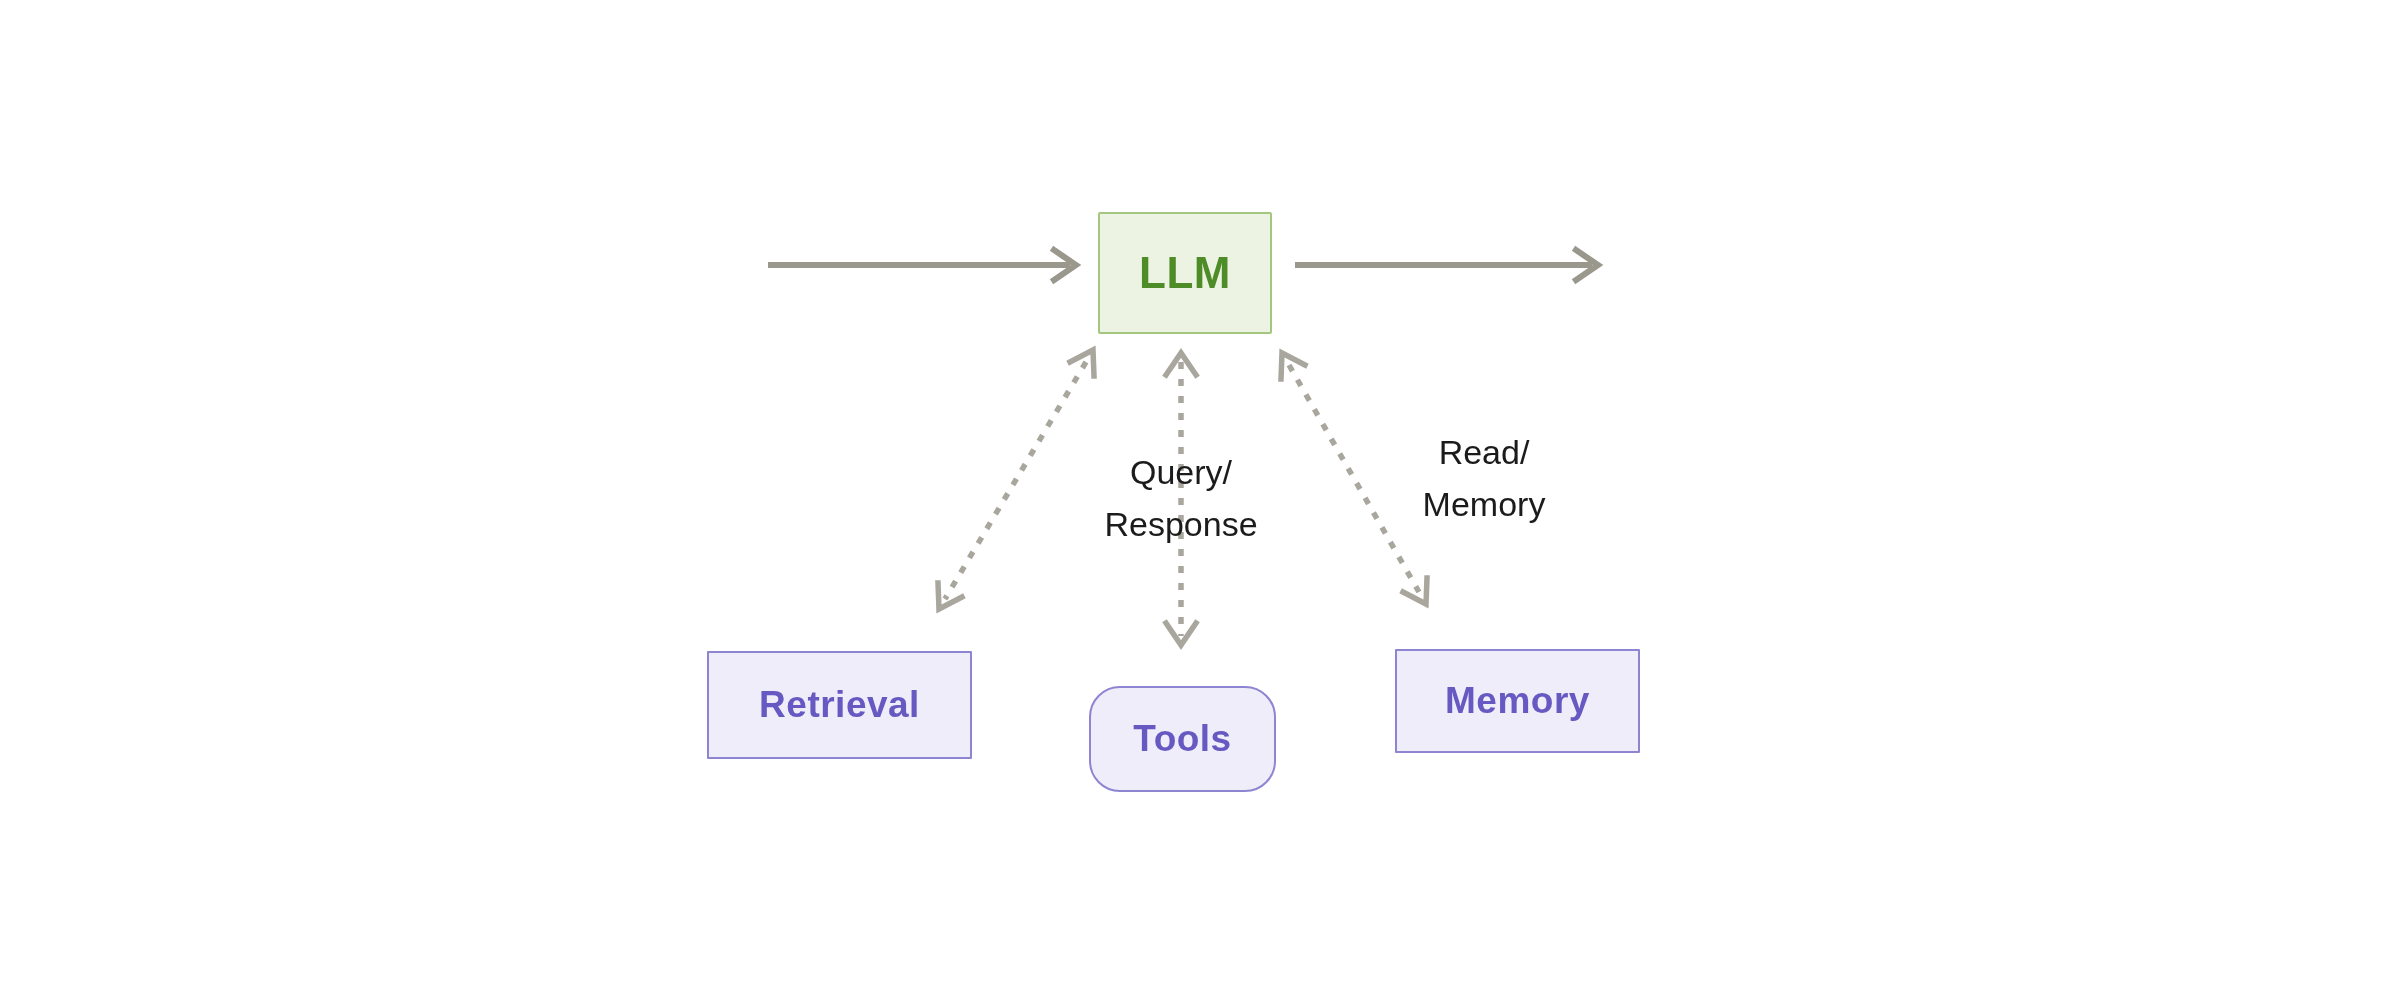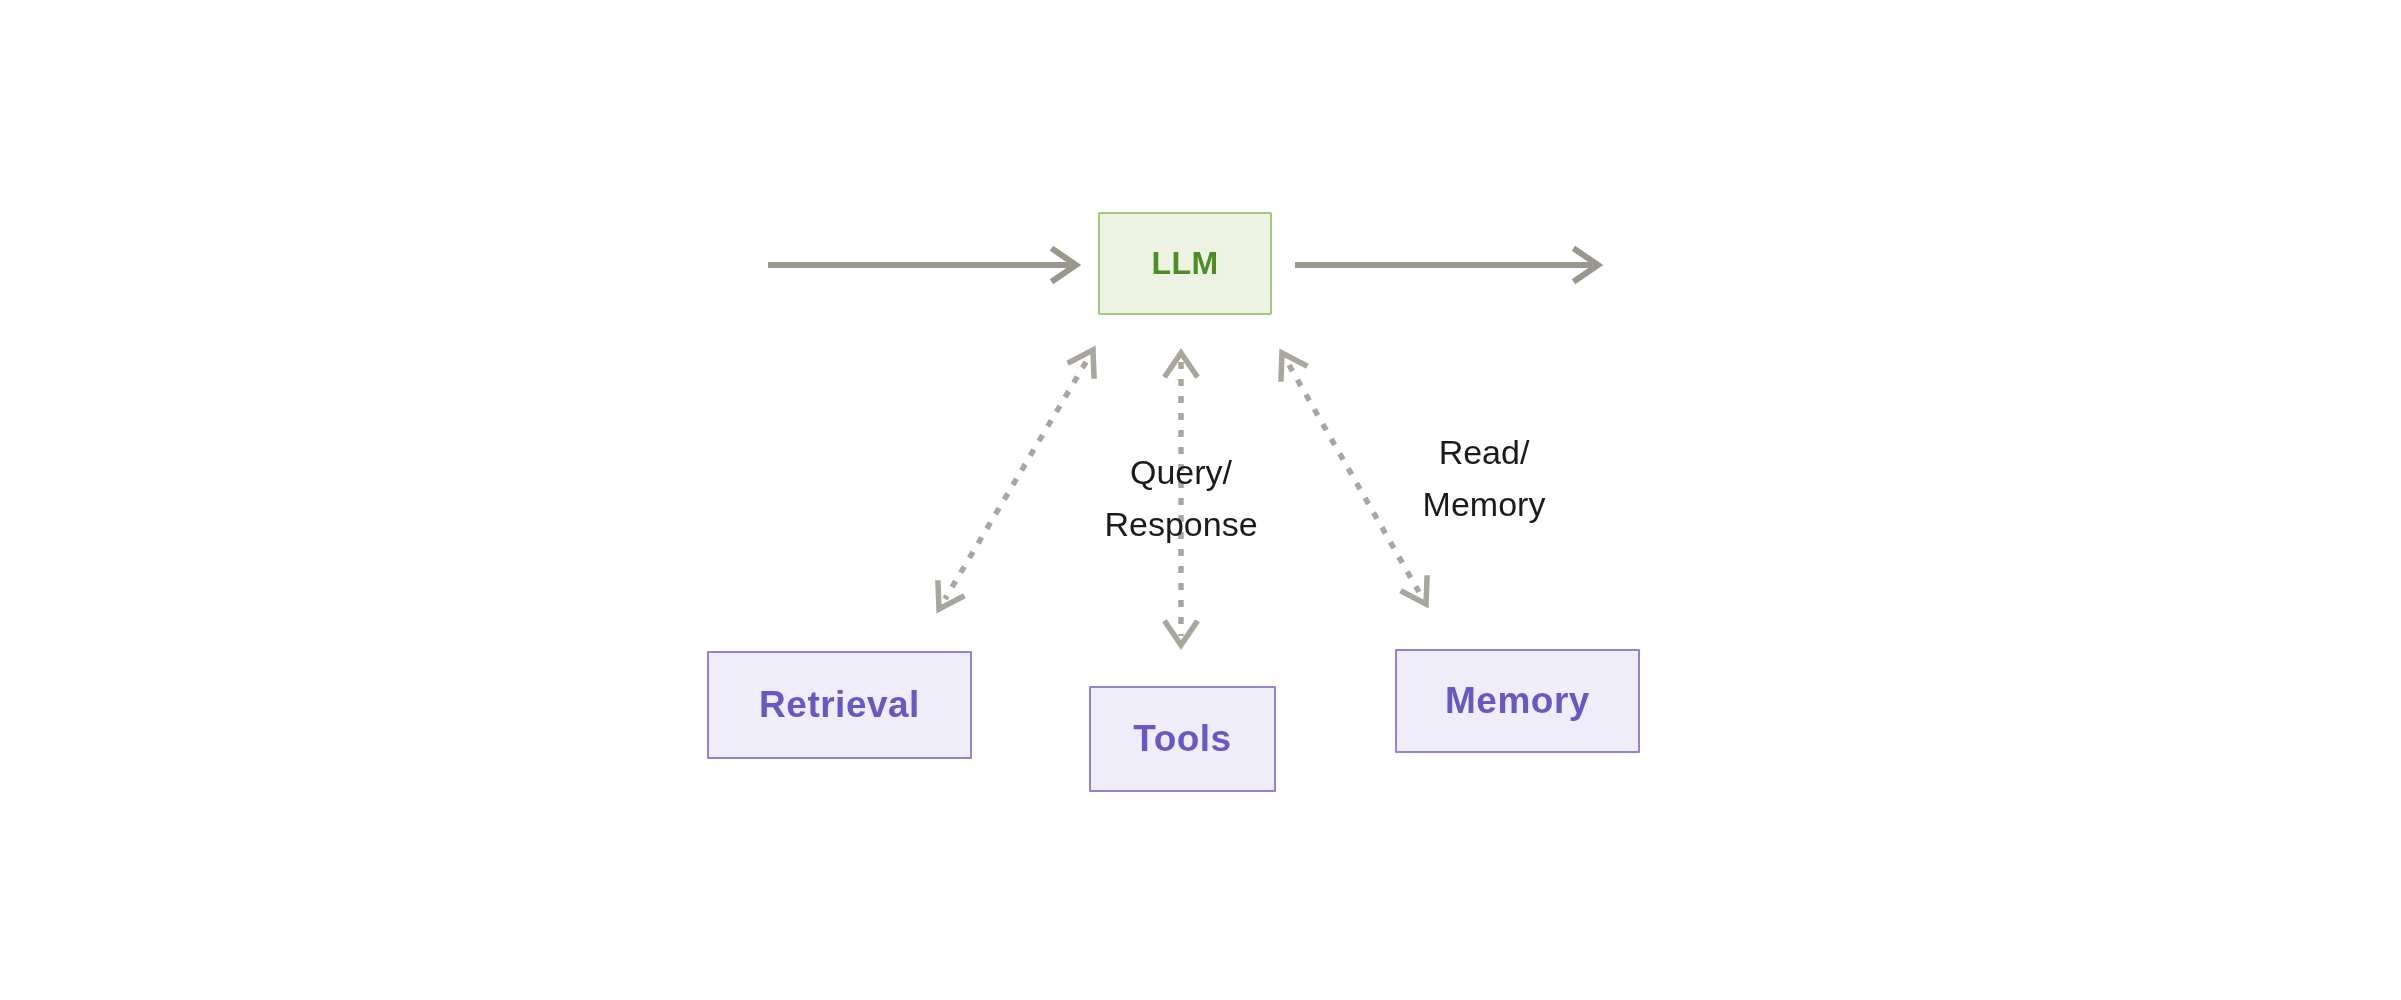--- a/index.html
+++ b/index.html
@@ -21,30 +21,30 @@
     display:flex; align-items:center; justify-content:center;
     font-weight:bold; letter-spacing:0.5px;
   }
   .node-io{
     background:var(--io-fill); border:2.5px solid var(--io-border);
     color:var(--io-text); font-size:40px;
   }
   .node-in{left:622px; top:213px; width:113px; height:104px; border-radius:46px;}
   .node-out{left:1630px; top:212px; width:158px; height:105px; border-radius:50px;}
   .node-llm{
-    left:1098px; top:212px; width:174px; height:103px; border-radius:2px;
+    left:1098px; top:212px; width:174px; height:122px; border-radius:2px;
     background:var(--llm-fill); border:2.5px solid var(--llm-border);
-    color:var(--llm-text); font-size:32px;text-align:right;
+    color:var(--llm-text); font-size:44px;text-align:right;
   }
   .node-aug{
     background:var(--aug-fill); border:2.5px solid var(--aug-border);
     color:var(--aug-text); font-size:37px; border-radius:1px;
   }
   .node-retrieval{left:707px; top:651px; width:265px; height:108px;}
-  .node-tools{left:1089px; top:686px; width:187px; height:106px;}
+  .node-tools{left:1089px; top:686px; width:187px; height:106px;border-radius:31px;}
   .node-memory{left:1395px; top:649px; width:245px; height:104px;}
   .edge-label{
     position:absolute; width:300px; text-align:center;
     font-size:34px; line-height:52px; color:var(--label-text);
     white-space:pre-line;
   }
   .edge-label-query{left:711px; top:426px;}
   .edge-label-call{left:1031px; top:446px;}
   .edge-label-read{left:1334px; top:426px;}
   .solid-edge{stroke:var(--arrow-solid); stroke-width:6; fill:none;}

